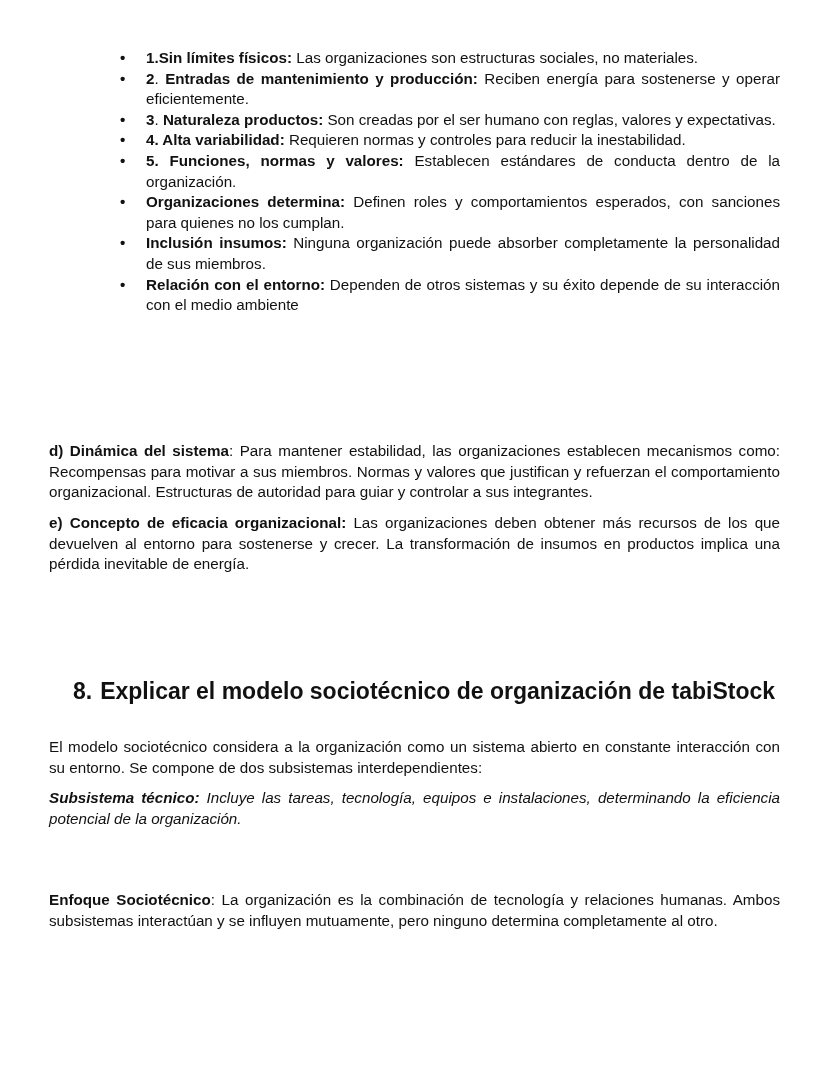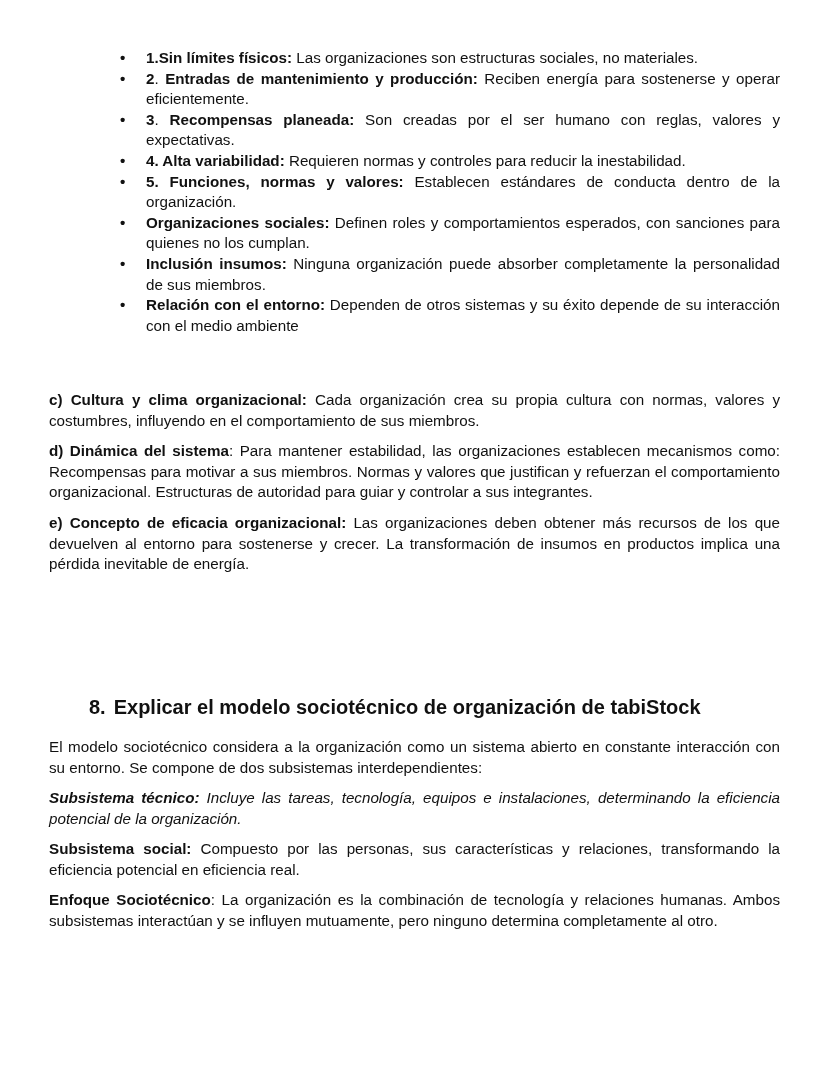--- a/index.html
+++ b/index.html
@@ -16,53 +16,51 @@
 
   .sub-b { position: absolute; left: 98px; top: 48px; width: 682px; }
   .sub-b-title { font-weight: bold; margin: 0; }
   ul.feat { list-style: none; margin: 0; padding: 0; }
   ul.feat li { position: relative; padding-left: 48px; margin: 0 0 0 0; text-align: justify; }
   ul.feat li .bullet { position: absolute; left: 22px; top: 0; font-weight: bold; }
 
   .para { position: absolute; left: 49px; width: 731px; text-align: justify; margin: 0; }
   .h8 {
     position: absolute; left: 73px; top: 679px;
-    font-size: 20px; font-weight: bold; margin: 16px; line-height: 24px;
+    font-size: 23px; font-weight: bold; margin: 0; line-height: 24px;
   }
   .h8 .num { margin-right: 8px; }
 </style>
 </head>
 <body>
 
 <div class="page">
 
   <div class="sub-b">
     <ul class="feat">
       <li><span class="bullet">•</span><b>1.Sin límites físicos:</b><span> Las organizaciones son estructuras sociales, no materiales.</span></li>
       <li><span class="bullet">•</span><b>2</b><span>. </span><b>Entradas de mantenimiento y producción:</b><span> Reciben energía para sostenerse y operar eficientemente.</span></li>
-      <li><span class="bullet">•</span><b>3</b><span>. </span><b>Recompensas planeada:</b><span> Son creadas por el ser humano con reglas, valores y expectativas.</span></li>
+      <li><span class="bullet">•</span><b>3</b><span>. </span><b>Naturaleza productos:</b><span> Son creadas por el ser humano con reglas, valores y expectativas.</span></li>
       <li><span class="bullet">•</span><b>4. Alta variabilidad:</b><span> Requieren normas y controles para reducir la inestabilidad.</span></li>
       <li><span class="bullet">•</span><b>5. Funciones, normas y valores:</b><span> Establecen estándares de conducta dentro de la organización.</span></li>
-      <li><span class="bullet">•</span><b>Organizaciones sociales:</b><span> Definen roles y comportamientos esperados, con sanciones para quienes no los cumplan.</span></li>
+      <li><span class="bullet">•</span><b>Organizaciones determina:</b><span> Definen roles y comportamientos esperados, con sanciones para quienes no los cumplan.</span></li>
       <li><span class="bullet">•</span><b>Inclusión insumos:</b><span> Ninguna organización puede absorber completamente la personalidad de sus miembros.</span></li>
       <li><span class="bullet">•</span><b>Relación con el entorno:</b><span> Dependen de otros sistemas y su éxito depende de su interacción con el medio ambiente</span></li>
     </ul>
   </div>
 
-  <p class="para" style="top:390px;"><b>c) Cultura y clima organizacional:</b><span> Cada organización crea su propia cultura con normas, valores y costumbres, influyendo en el comportamiento de sus miembros.</span></p>
 
   <p class="para" style="top:441px;"><b>d) Dinámica del sistema</b><span>: Para mantener estabilidad, las organizaciones establecen mecanismos como: Recompensas para motivar a sus miembros. Normas y valores que justifican y refuerzan el comportamiento organizacional. Estructuras de autoridad para guiar y controlar a sus integrantes.</span></p>
 
   <p class="para" style="top:513px;"><b>e) Concepto de eficacia organizacional:</b><span> Las organizaciones deben obtener más recursos de los que devuelven al entorno para sostenerse y crecer. La transformación de insumos en productos implica una pérdida inevitable de energía.</span></p>
 
 
   <h2 class="h8"><span class="num">8.</span><span>Explicar el modelo sociotécnico de organización de tabiStock</span></h2>
 
   <p class="para" style="top:737px;">El modelo sociotécnico considera a la organización como un sistema abierto en constante interacción con su entorno. Se compone de dos subsistemas interdependientes:</p>
 
   <p class="para" style="top:788px;font-style:italic;"><b>Subsistema técnico:</b><span> Incluye las tareas, tecnología, equipos e instalaciones, determinando la eficiencia potencial de la organización.</span></p>
 
-  <p class="para" style="top:839px;"><b>Subsistema social:</b><span> Compuesto por las personas, sus características y relaciones, transformando la eficiencia potencial en eficiencia real.</span></p>
 
   <p class="para" style="top:890px;"><b>Enfoque Sociotécnico</b><span>: La organización es la combinación de tecnología y relaciones humanas. Ambos subsistemas interactúan y se influyen mutuamente, pero ninguno determina completamente al otro.</span></p>
 
 
 </div>
 
 </body></html>

